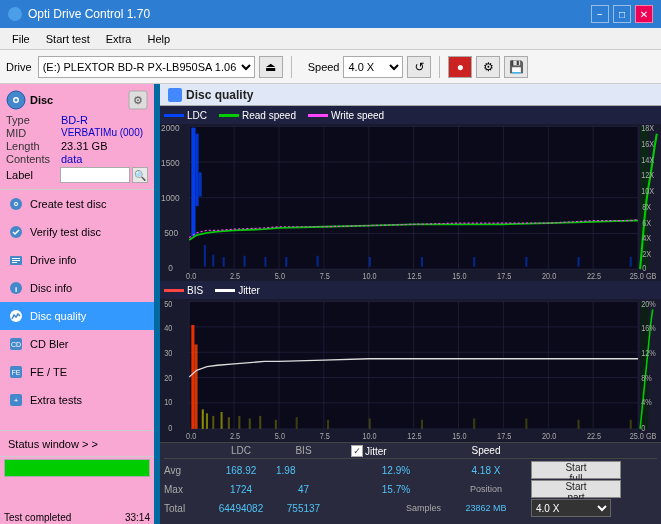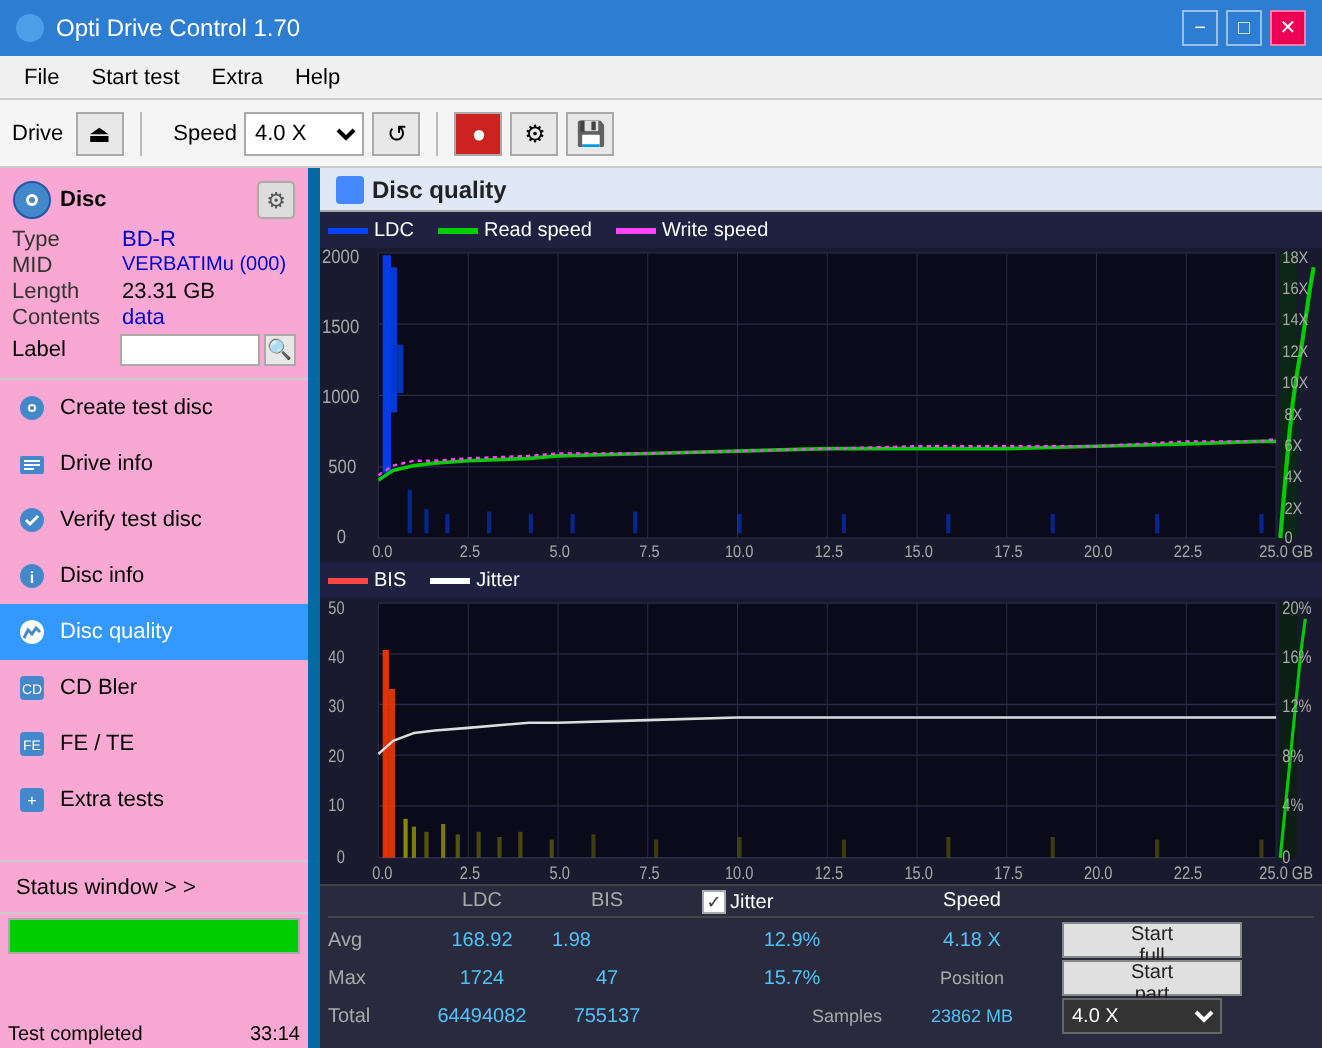--- a/index.html
+++ b/index.html
@@ -100,20 +100,23 @@
 
 <div class="menubar">
   <span class="menu-item">File</span>
   <span class="menu-item">Start test</span>
   <span class="menu-item">Extra</span>
   <span class="menu-item">Help</span>
 </div>
 
 <div class="toolbar">
   <span class="toolbar-label">Drive</span>
+  <select class="drive-select">
+    <option>(E:)  PLEXTOR BD-R  PX-LB950SA 1.06</option>
+  </select>
   <button class="toolbar-icon-btn">⏏</button>
   <div class="toolbar-sep"></div>
   <span class="speed-label">Speed</span>
   <select class="speed-select">
     <option>4.0 X</option>
   </select>
   <button class="toolbar-icon-btn">↺</button>
   <div class="toolbar-sep"></div>
   <button class="toolbar-icon-btn" style="background:#cc2222; color:white;">●</button>
   <button class="toolbar-icon-btn">⚙</button>
@@ -167,36 +170,36 @@
               <circle cx="7" cy="7" r="6" fill="#4488cc"></circle>
               <circle cx="7" cy="7" r="2" fill="white"></circle>
               <circle cx="7" cy="7" r="1" fill="#4488cc"></circle>
             </svg>
         </span>
         <span>Create test disc</span>
       </div>
       <div class="nav-item">
         <span class="nav-item-icon">
           <svg width="14" height="14" viewBox="0 0 14 14">
+              <circle cx="7" cy="7" r="6" fill="#4488cc"></circle>
+              <path d="M4 7 L6 9 L10 5" stroke="white" stroke-width="1.5" fill="none"></path>
+            </svg>
+        </span>
+        <span>Verify test disc</span>
+      </div>
+      <div class="nav-item">
+        <span class="nav-item-icon">
+          <svg width="14" height="14" viewBox="0 0 14 14">
               <rect x="1" y="3" width="12" height="9" rx="1" fill="#4488cc"></rect>
               <rect x="3" y="5" width="8" height="1" fill="white"></rect>
               <rect x="3" y="7" width="8" height="1" fill="white"></rect>
               <rect x="3" y="9" width="5" height="1" fill="white"></rect>
             </svg>
         </span>
         <span>Drive info</span>
-      </div>
-      <div class="nav-item">
-        <span class="nav-item-icon">
-          <svg width="14" height="14" viewBox="0 0 14 14">
-              <circle cx="7" cy="7" r="6" fill="#4488cc"></circle>
-              <path d="M4 7 L6 9 L10 5" stroke="white" stroke-width="1.5" fill="none"></path>
-            </svg>
-        </span>
-        <span>Verify test disc</span>
       </div>
       <div class="nav-item">
         <span class="nav-item-icon">
           <svg width="14" height="14" viewBox="0 0 14 14">
               <circle cx="7" cy="7" r="6" fill="#4488cc"></circle>
               <text x="7" y="10.5" text-anchor="middle" fill="white" font-size="8" font-weight="bold">i</text>
             </svg>
         </span>
         <span>Disc info</span>
       </div>

